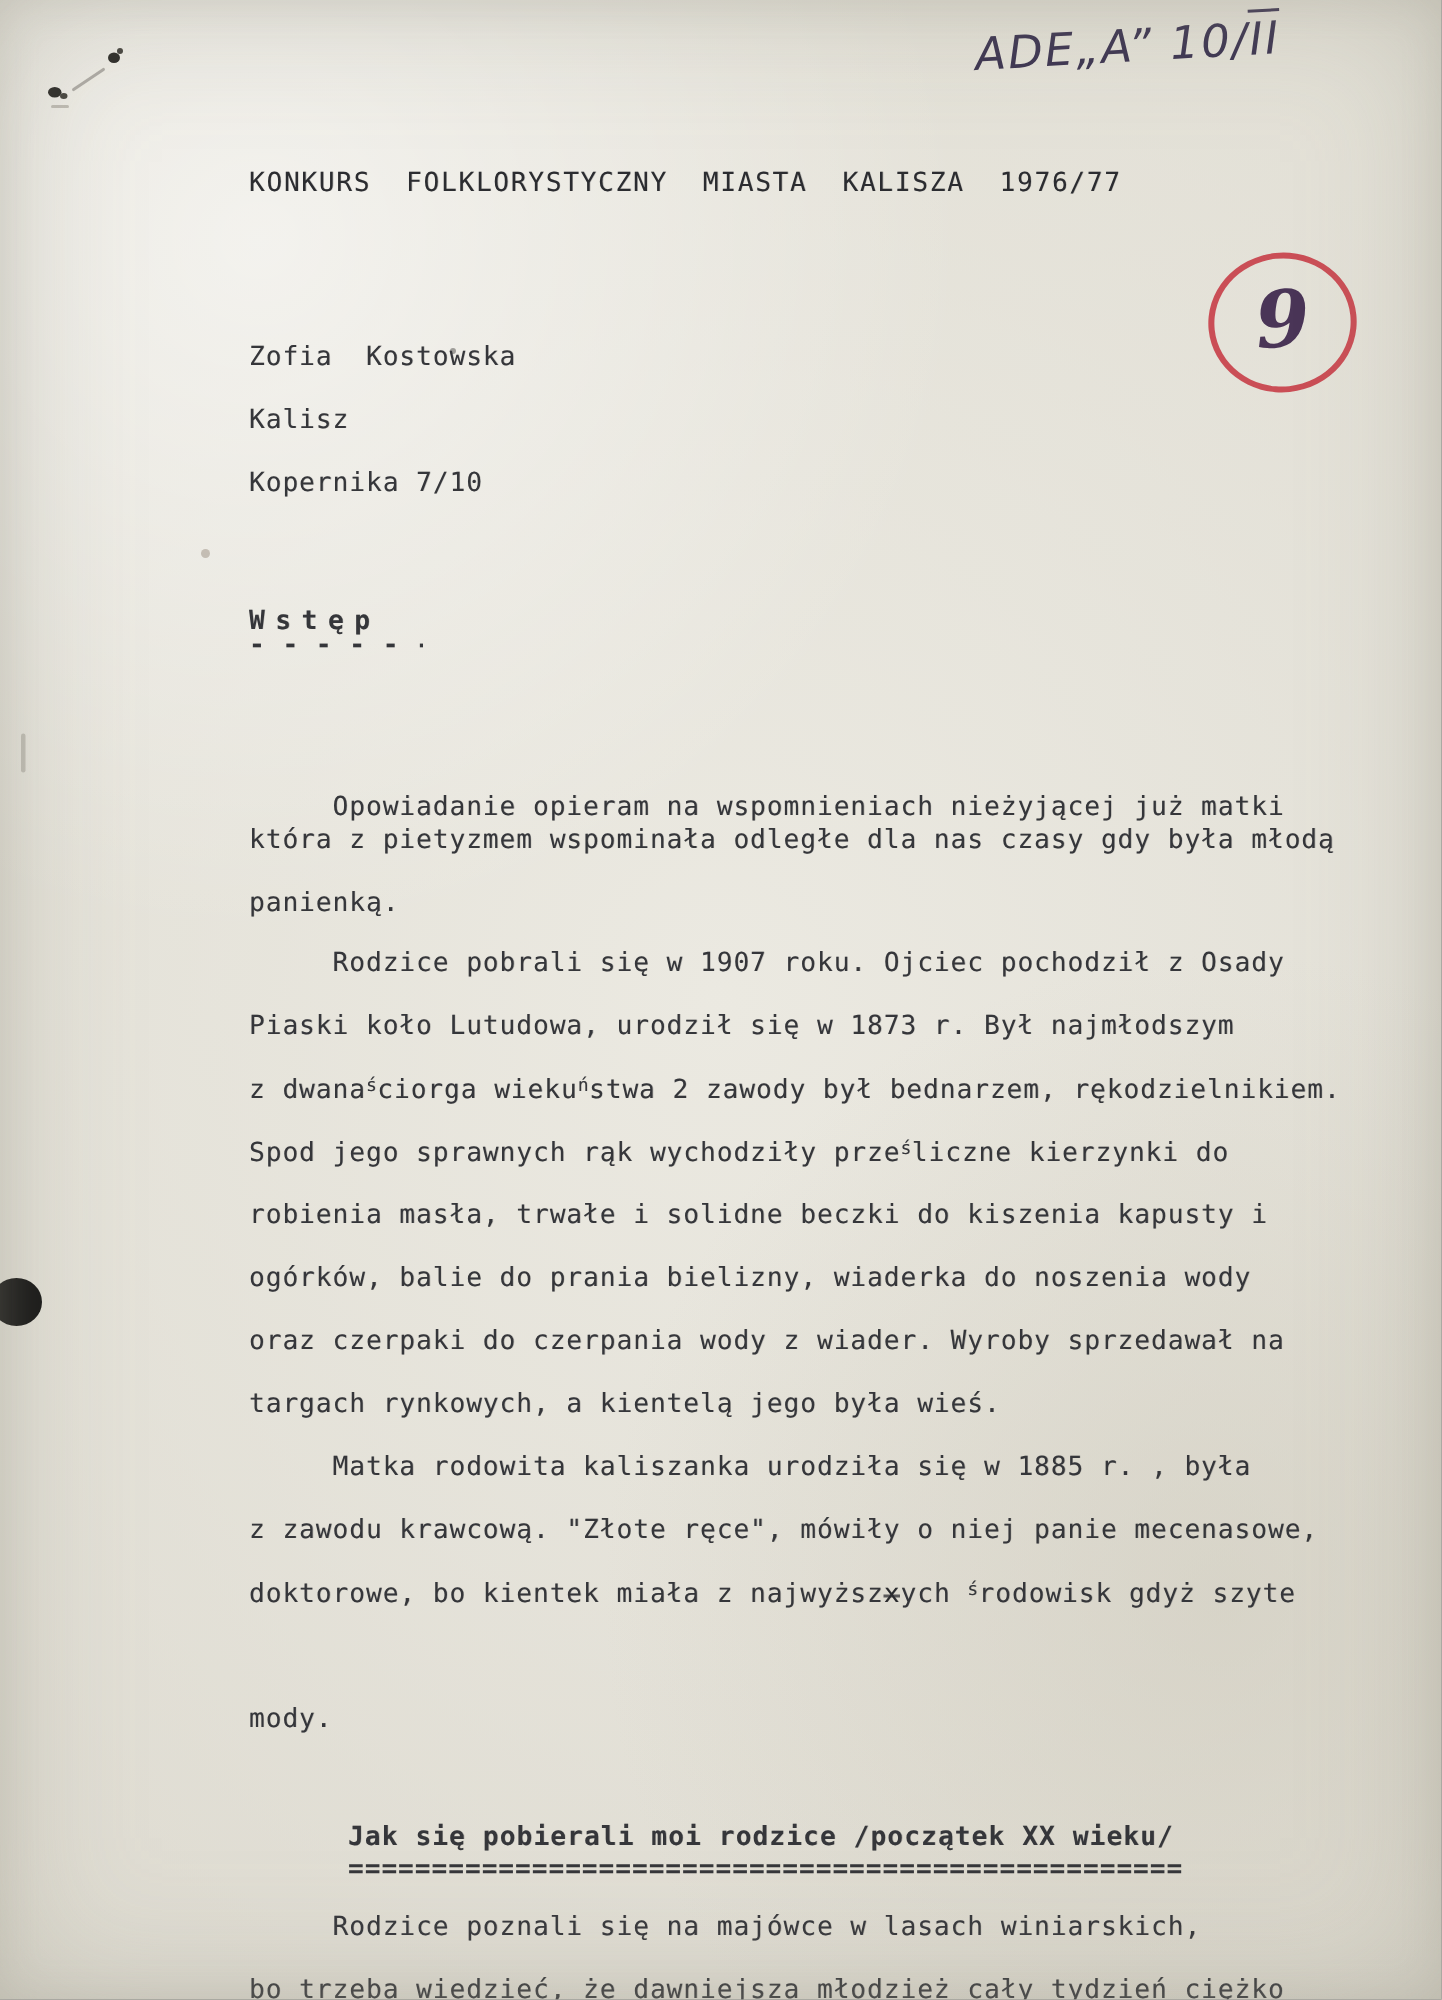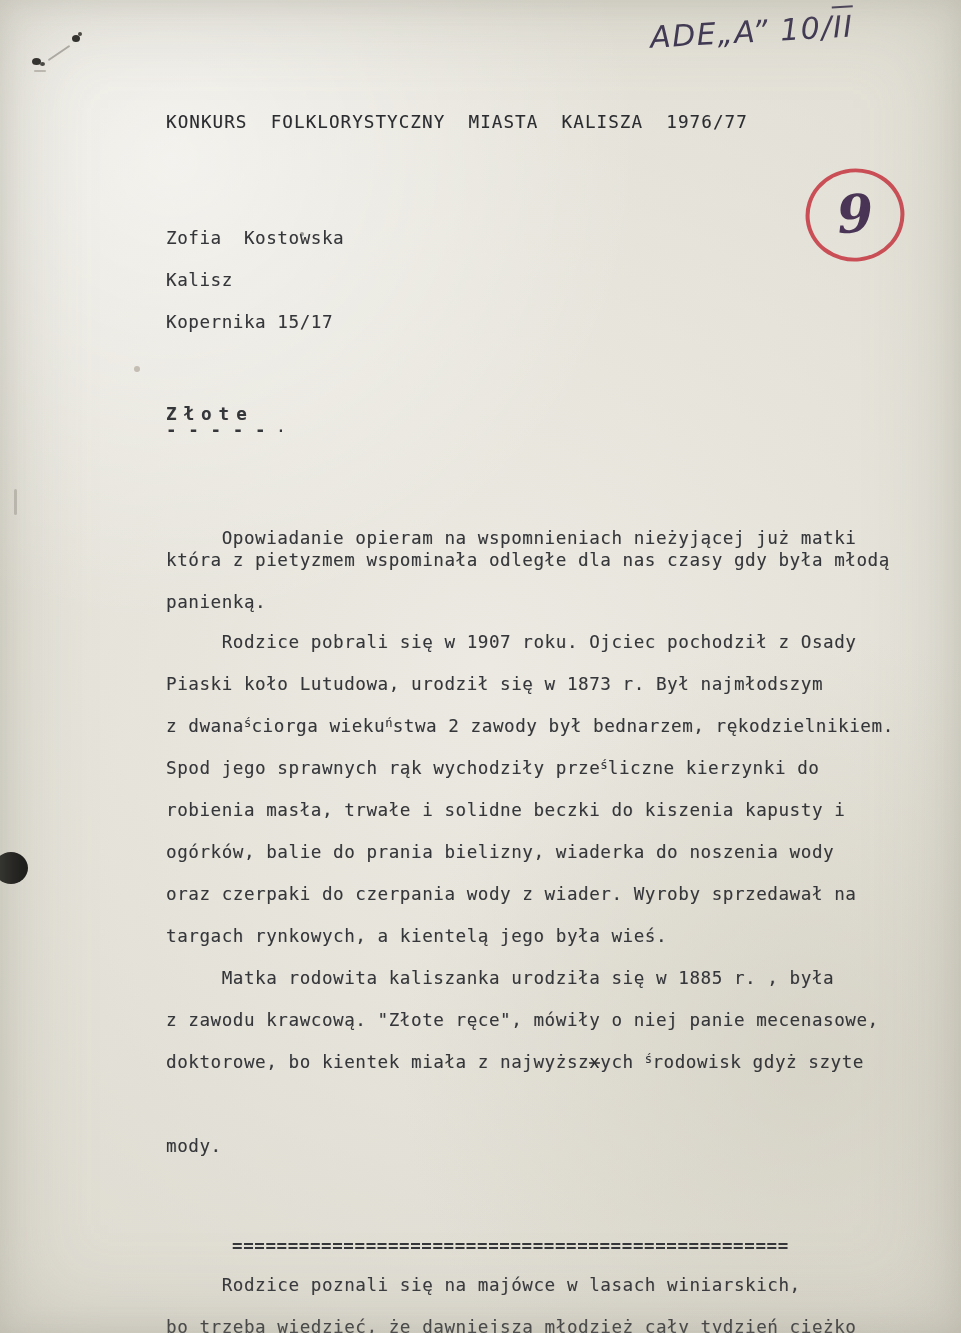--- a/index.html
+++ b/index.html
@@ -198,23 +198,23 @@
     <div class="ring"></div>
     <div class="glyph">9</div>
   </div>
 
   <div class="layer">
 
     <div class="tw title" style="left:166px; top:112px;">KONKURS  FOLKLORYSTYCZNY  MIASTA  KALISZA  1976/77</div>
 
     <div class="tw" style="left:166px; top:228px;">Zofia  Kostowska</div>
     <div class="tw" style="left:166px; top:270px;">Kalisz</div>
-    <div class="tw" style="left:166px; top:312px;">Kopernika 15/17</div>
-
-    <div class="tw heading-spaced" style="left:166px; top:404px;">Złote</div>
+    <div class="tw" style="left:166px; top:312px;">Kopernika 7/10</div>
+
+    <div class="tw heading-spaced" style="left:166px; top:404px;">Wstęp</div>
     <div class="rule" style="left:166px; top:420px; width:116px;">- - - - - - - -</div>
 
     <div class="tw" style="left:166px; top:508px;margin-top:20px;">     Opowiadanie opieram na wspomnieniach nieżyjącej już matki</div>
     <div class="tw" style="left:166px; top:550px;">która z pietyzmem wspominała odległe dla nas czasy gdy była młodą</div>
     <div class="tw" style="left:166px; top:592px;">panienką.</div>
 
     <div class="tw" style="left:166px; top:632px;">     Rodzice pobrali się w 1907 roku. Ojciec pochodził z Osady</div>
     <div class="tw" style="left:166px; top:674px;">Piaski koło Lutudowa, urodził się w 1873 r. Był najmłodszym</div>
 
     <div class="tw" style="left:166px; top:716px;"><span>z dwana</span><span class="sup">ś</span><span>ciorga wieku</span><span class="sup">ń</span><span>stwa 2 zawody był bednarzem, rękodzielnikiem.</span></div>
@@ -226,20 +226,21 @@
     <div class="tw" style="left:166px; top:884px;">oraz czerpaki do czerpania wody z wiader. Wyroby sprzedawał na</div>
     <div class="tw" style="left:166px; top:926px;">targach rynkowych, a kientelą jego była wieś.</div>
 
     <div class="tw" style="left:166px; top:968px;">     Matka rodowita kaliszanka urodziła się w 1885 r. , była</div>
     <div class="tw" style="left:166px; top:1010px;">z zawodu krawcową. "Złote ręce", mówiły o niej panie mecenasowe,</div>
 
     <div class="tw" style="left:166px; top:1052px;"><span>doktorowe, bo kientek miała z najwyższ</span><span class="struck">x</span><span>ych </span><span class="sup">ś</span><span>rodowisk gdyż szyte</span></div>
 
     <div class="tw" style="left:166px; top:1136px;">mody.</div>
 
+    <div class="tw section-head" style="left:232px; top:1215px;">Jak się pobierali moi rodzice /początek XX wieku/</div>
     <div class="rule" style="left:232px; top:1236px; width:572px;">==================================================</div>
 
     <div class="tw" style="left:166px; top:1275px;">     Rodzice poznali się na majówce w lasach winiarskich,</div>
     <div class="tw" style="left:166px; top:1317px;">bo trzeba wiedzieć, że dawniejsza młodzież cały tydzień ciężko</div>
 
   </div>
 
   <div id="paper-vignette"></div>
 </div>
 

